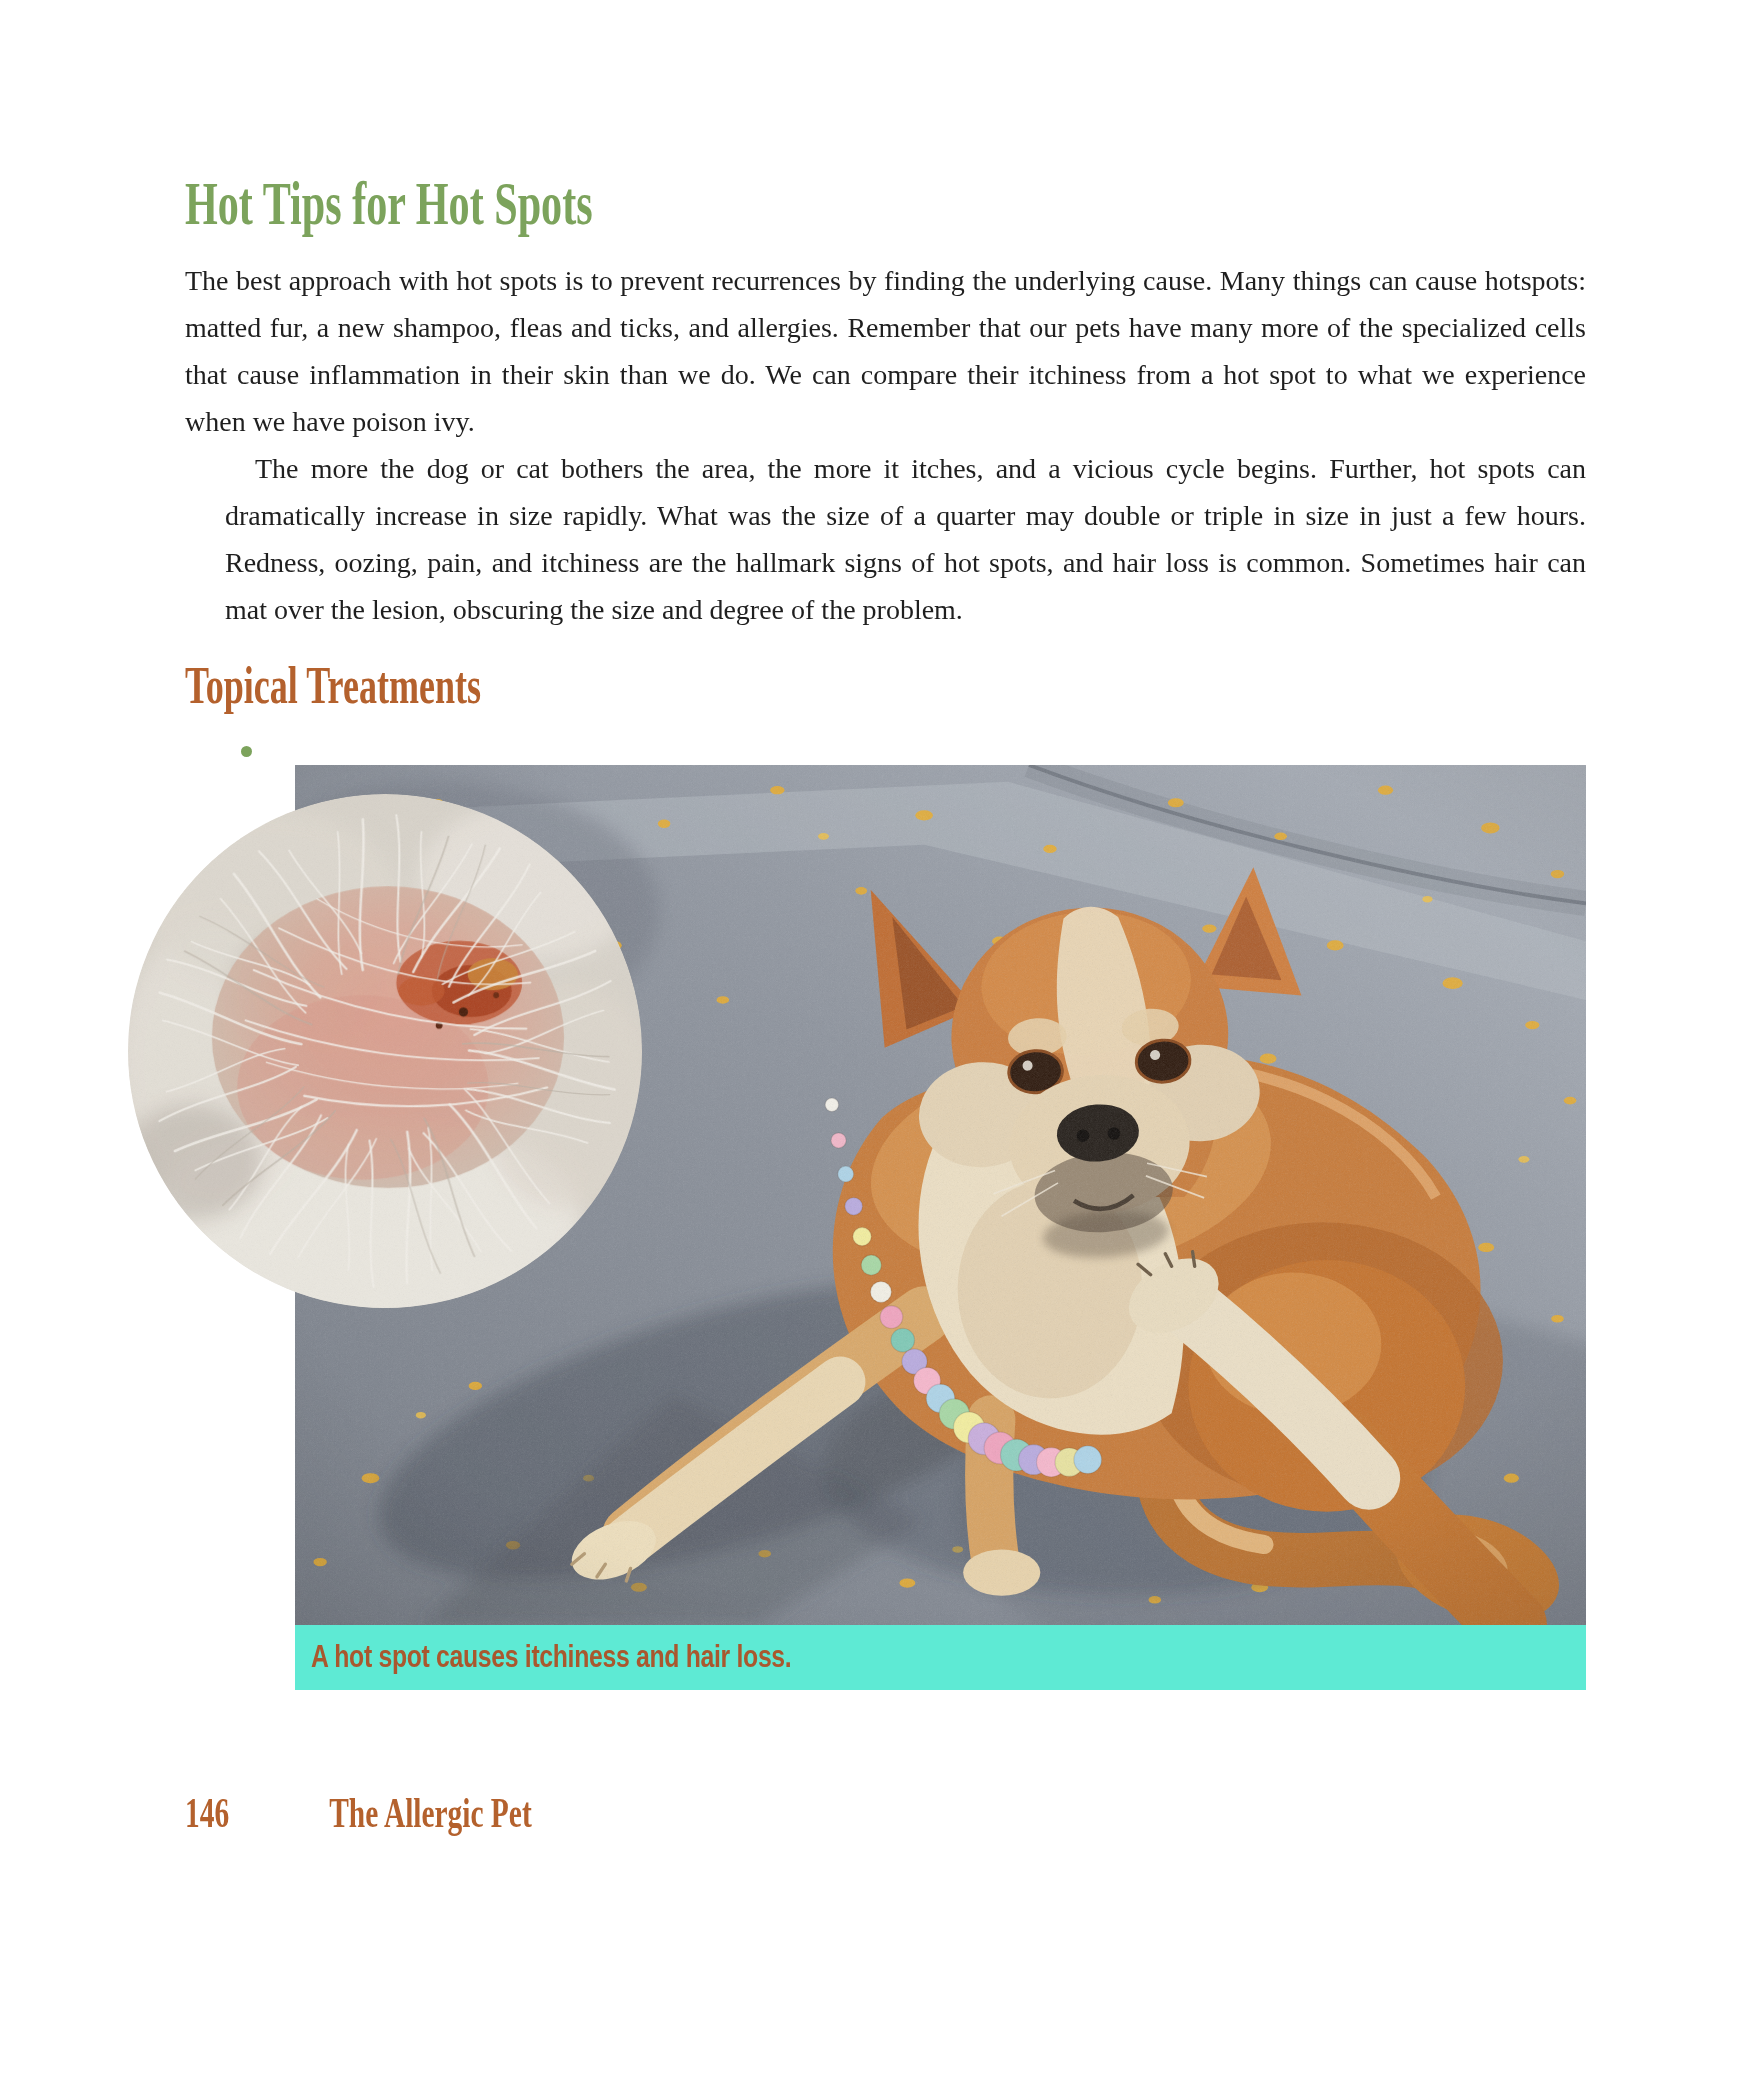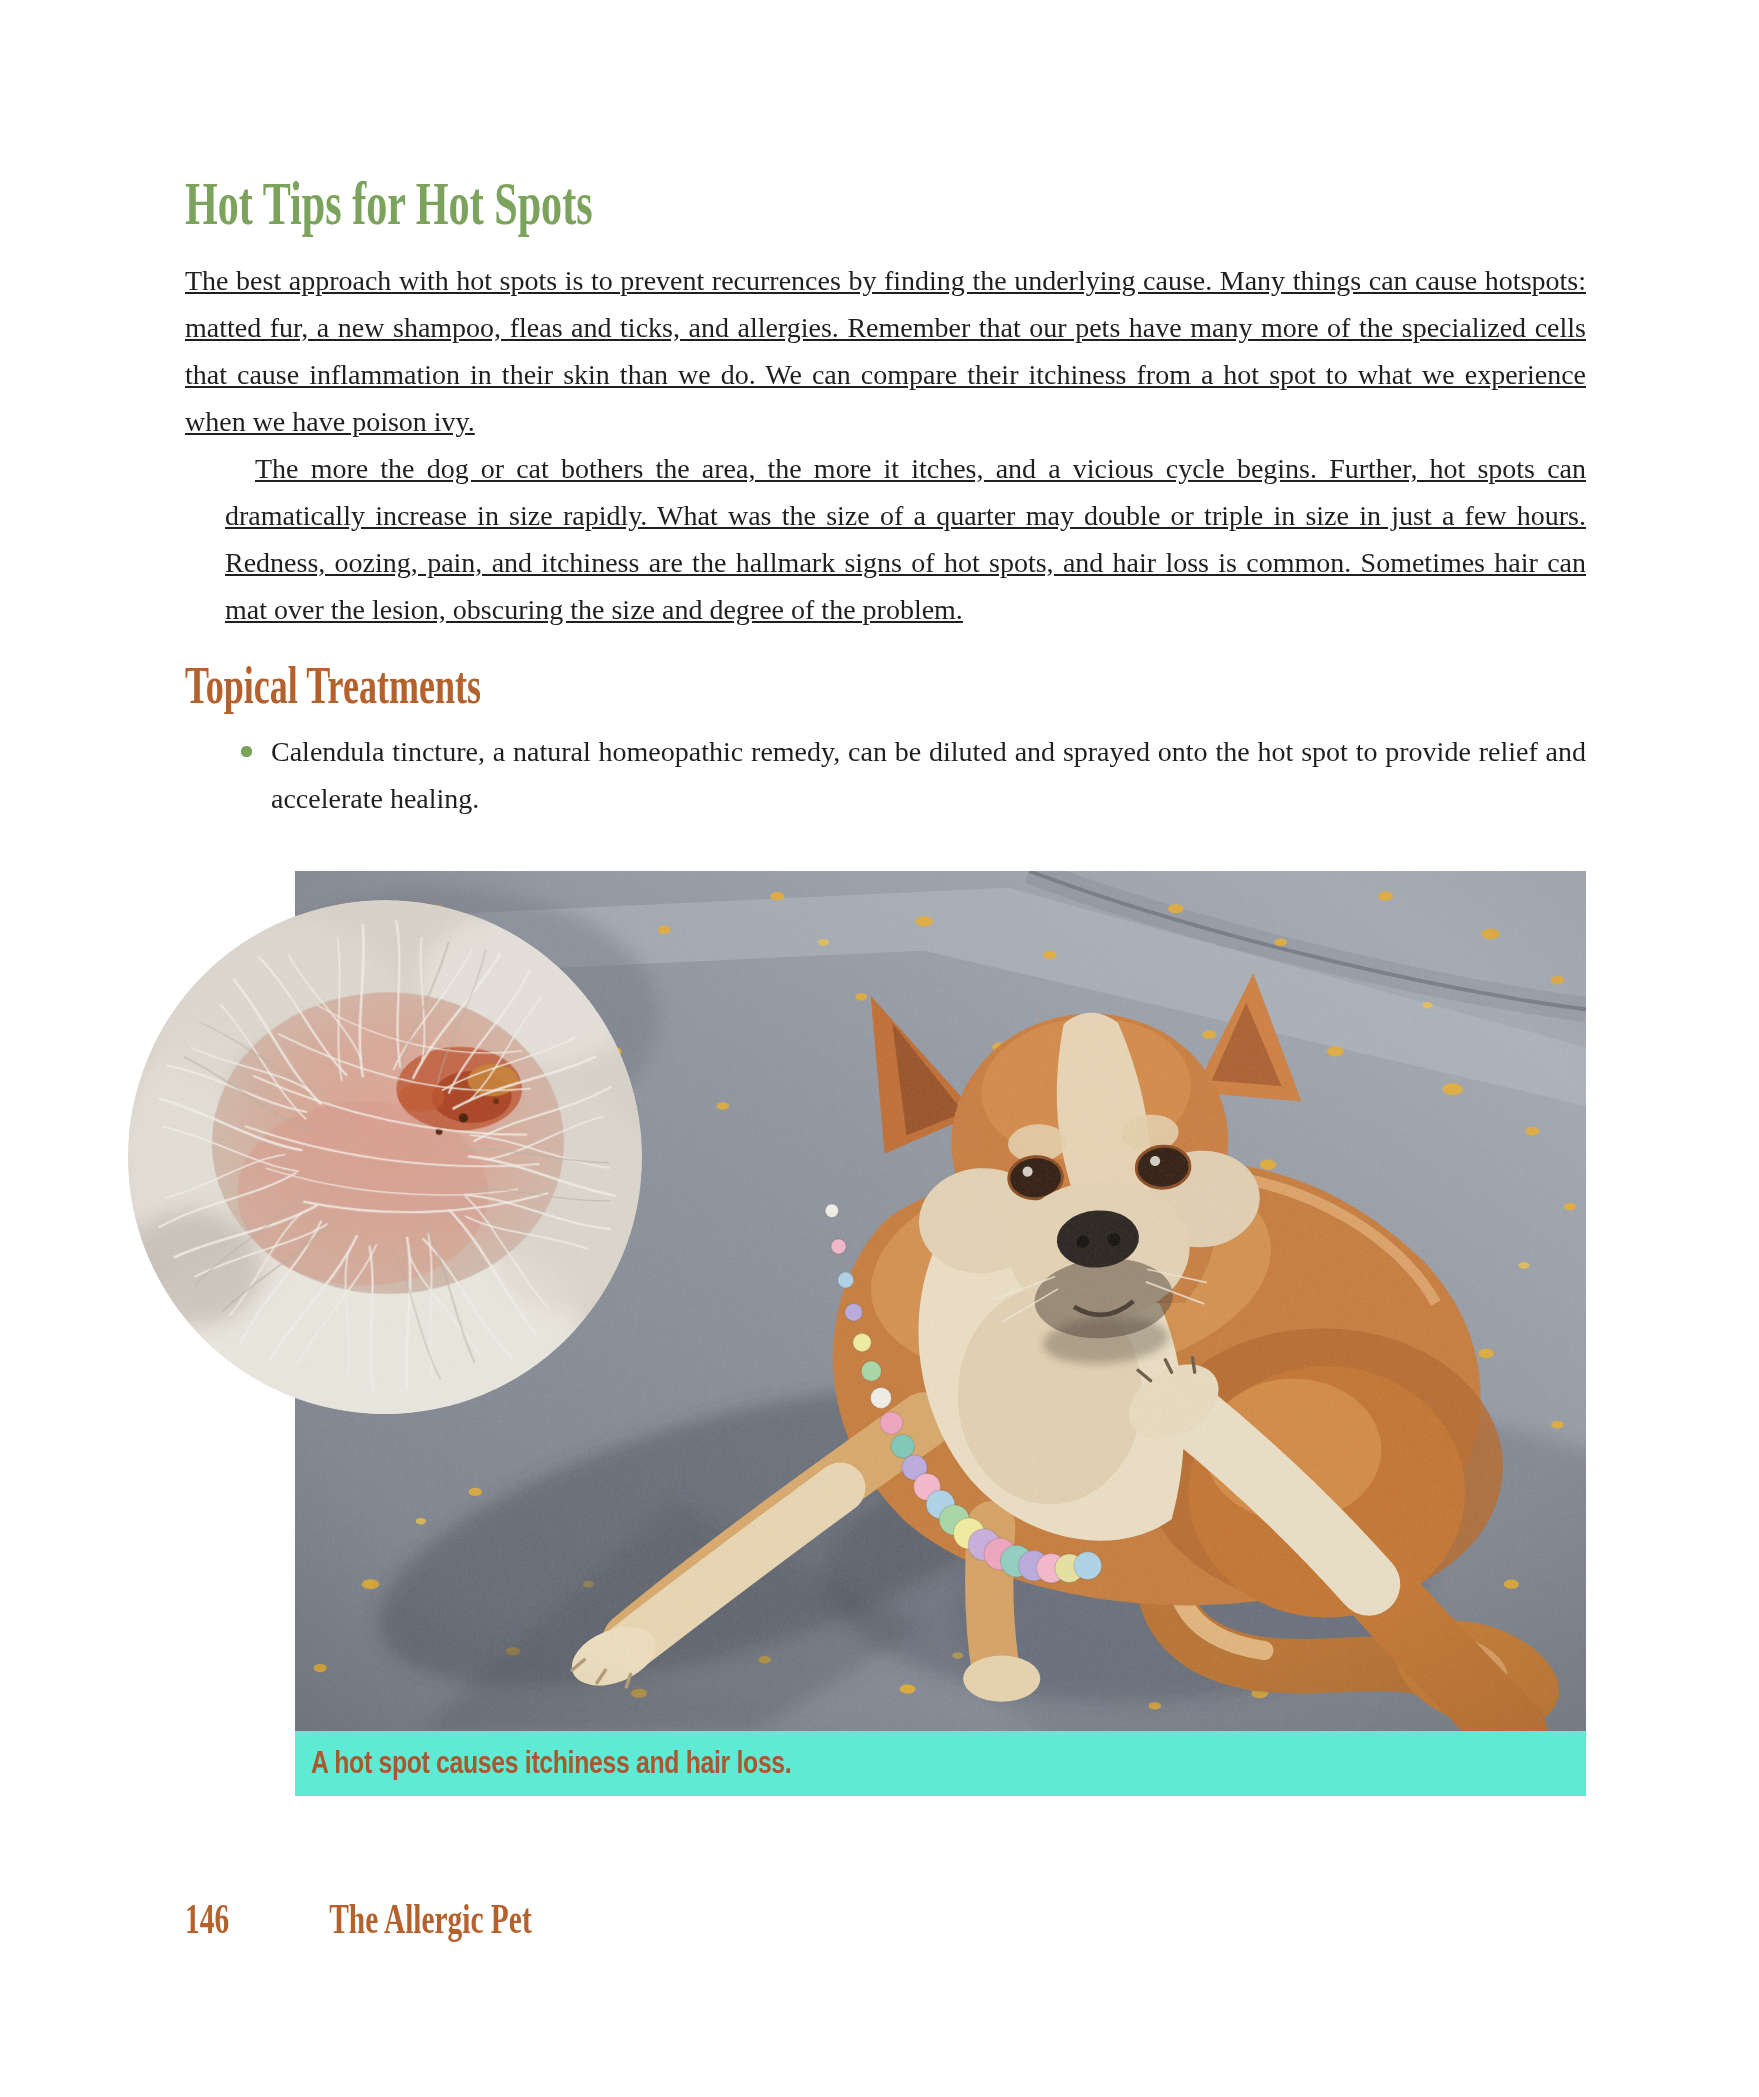--- a/index.html
+++ b/index.html
@@ -5,21 +5,21 @@
   * { box-sizing: border-box; }
   html,body { margin:0; padding:0; background:#ffffff; }
   body { width:1760px; min-height:2263px; font-family:"Liberation Serif", serif; }
   .page { width:1760px; min-height:2263px; padding:168px 174px 50px 185px; position:relative; background:#ffffff; }
 
   .h1 { font-family:"Liberation Serif", serif; font-weight:bold; font-size:62px; line-height:1.16;
         color:#7CA35C; margin:0 0 17px 0; transform:scaleX(0.68); transform-origin:left bottom; white-space:nowrap; }
   .h2 { font-family:"Liberation Serif", serif; font-weight:bold; font-size:53px; line-height:1.15;
         color:#B4612D; margin:22px 0 11.7px 0; transform:scaleX(0.68); transform-origin:left bottom; white-space:nowrap; }
 
-  p.body { font-size:28px; line-height:47px; color:#1f1f1f; text-align:justify; margin:0;text-decoration:underline; }
+  p.body { font-size:28px; line-height:47px; color:#1f1f1f; text-align:justify; margin:0; }
   p.indent { text-indent:30px;margin-left:40px; }
 
   ul.bullets { list-style:none; margin:0; padding:0; }
   ul.bullets li { position:relative; padding-left:86px; font-size:28px; line-height:47px; color:#1f1f1f; text-align:justify; }
   .bullet-dot { position:absolute; left:56px; top:18.5px; width:11px; height:11px; border-radius:50%; background:#7CA35C; }
 
   figure.photo-figure { margin:49px 0 0 110px; padding:0; width:1291px; position:relative; }
   .photo-svg { display:block; width:1291px; height:860px; }
   .inset-circle { position:absolute; left:-167px; top:29px; width:514px; height:514px; border-radius:50%; overflow:hidden; }
   .inset-circle svg { display:block; width:514px; height:514px; }
@@ -39,24 +39,20 @@
   <h1 class="h1">Hot Tips for Hot Spots</h1>
 
   <p class="body">The best approach with hot spots is to prevent recurrences by finding the underlying cause. Many things can cause hotspots: matted fur, a new shampoo, fleas and ticks, and allergies. Remember that our pets have many more of the specialized cells that cause inflammation in their skin than we do. We can compare their itchiness from a hot spot to what we experience when we have poison ivy.</p>
   <p class="body indent">The more the dog or cat bothers the area, the more it itches, and a vicious cycle begins. Further, hot spots can dramatically increase in size rapidly. What was the size of a quarter may double or triple in size in just a few hours. Redness, oozing, pain, and itchiness are the hallmark signs of hot spots, and hair loss is common. Sometimes hair can mat over the lesion, obscuring the size and degree of the problem.</p>
 
   <h2 class="h2">Topical Treatments</h2>
 
   <ul class="bullets">
     <li>
       <span class="bullet-dot"></span>
-    </li>
-    <li>
-      <span class="bullet-dot"></span>
-      <span>Calendula tincture, a natural homeopathic remedy, can be diluted and sprayed onto the hot spot to provide relief and accelerate healing.</span>
     </li>
   </ul>
 
   <figure class="photo-figure">
 
     <svg class="photo-svg" viewBox="0 0 3078 2050" preserveAspectRatio="none" xmlns="http://www.w3.org/2000/svg">
       <defs>
         <linearGradient id="gAsphalt" x1="1" y1="0" x2="0" y2="1">
           <stop offset="0" stop-color="#aab0b9"></stop>
           <stop offset="0.45" stop-color="#8e949e"></stop>

